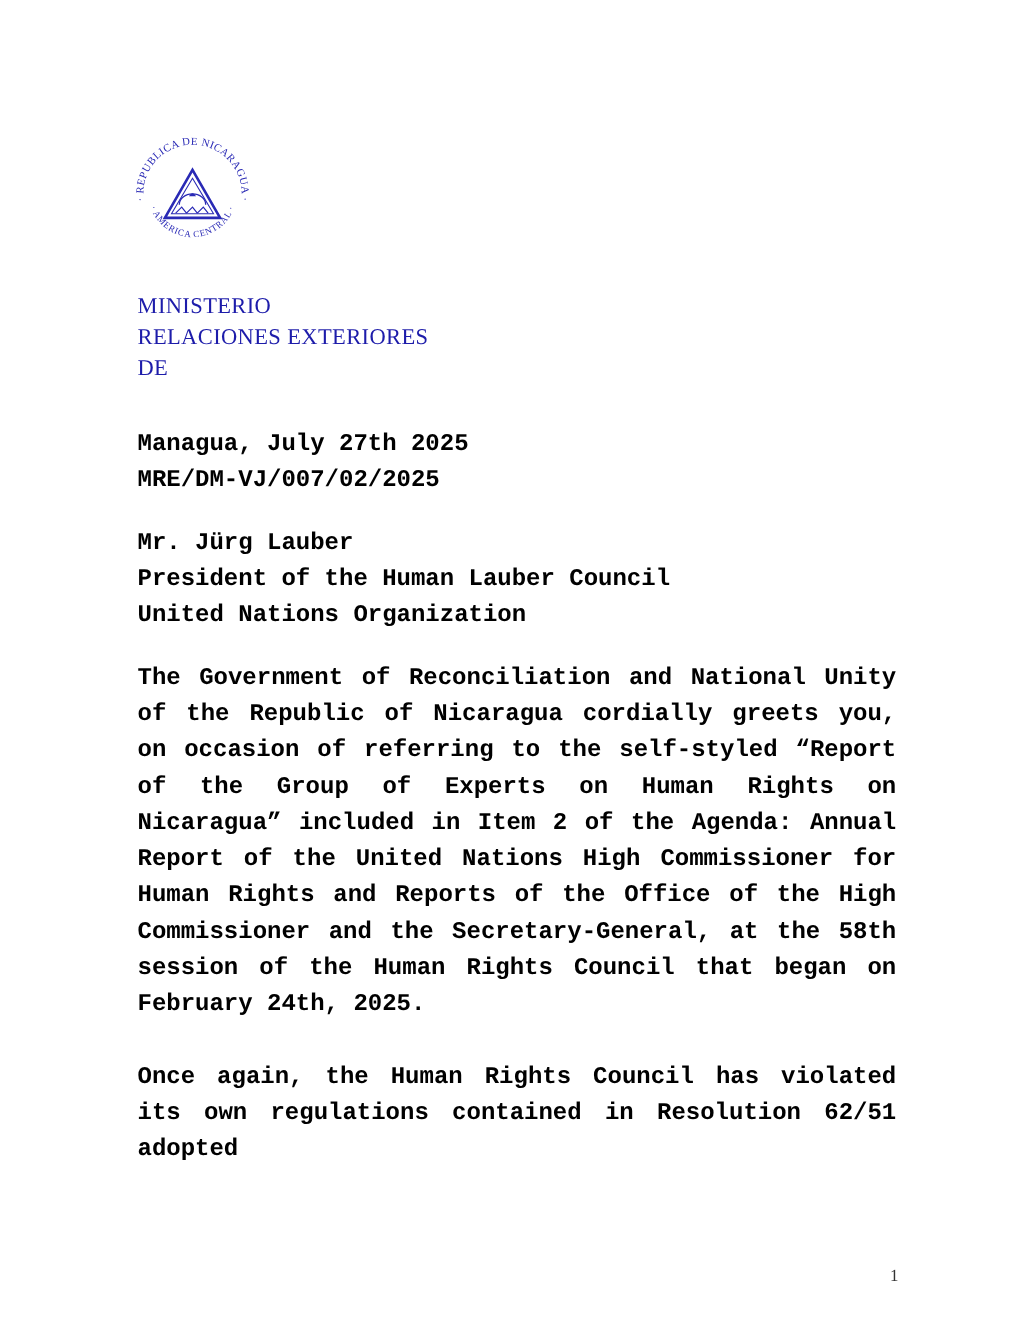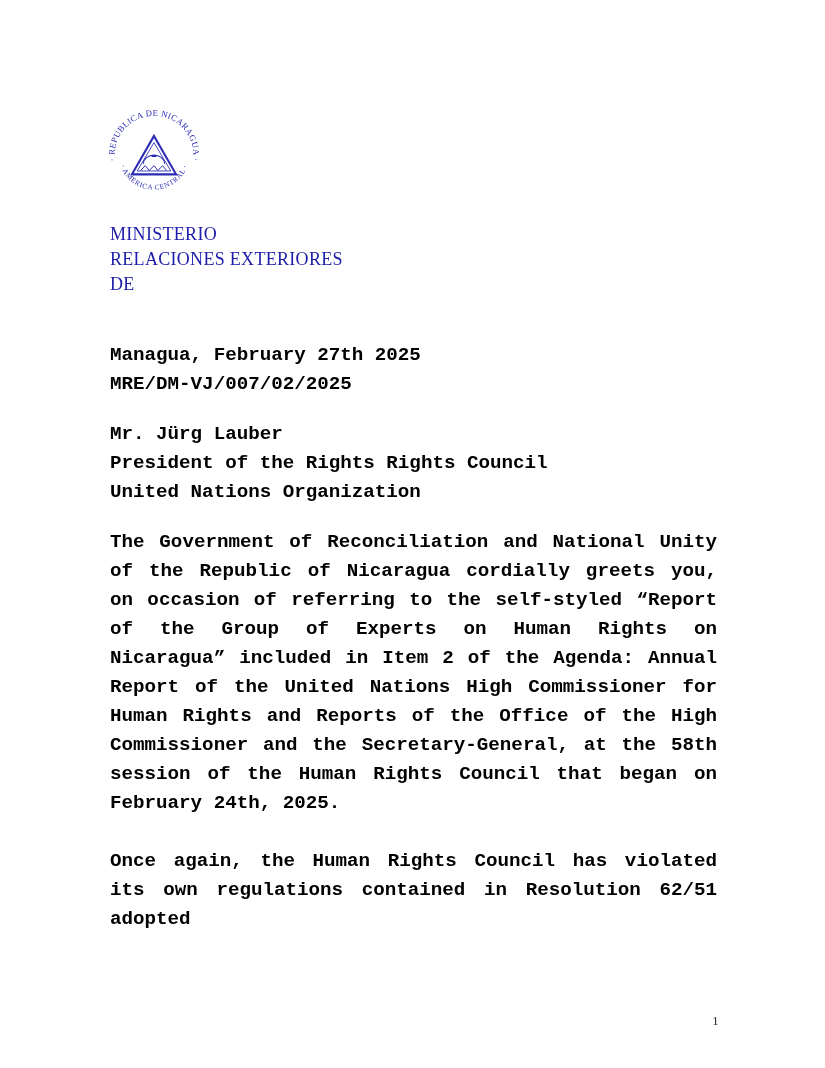--- a/index.html
+++ b/index.html
@@ -18,21 +18,21 @@
   .seal {
     position: absolute;
     left: 106px;
     top: 110px;
     width: 96px;
     height: 96px;
   }
   .letterhead {
     position: absolute;
     left: 110px;
-    top: 222px;
+    top: 232px;
     color: #1d1caa;
     font-family: "Liberation Serif", serif;
   }
   .letterhead .lh-line {
     font-size: 18px;
     line-height: 25px;
     letter-spacing: 0.3px;
   }
   .letterhead .lh-sub {
     font-size: 15.5px;
@@ -96,27 +96,27 @@
 
   <div class="letterhead">
     <div class="lh-line">MINISTERIO</div>
     <div class="lh-line">RELACIONES EXTERIORES</div>
     <div class="lh-line">DE</div>
   </div>
 
   <div class="letterbody">
 
     <div class="block">
-      <div>Managua, February 27th 2025</div>
+      <div>Managua, July 27th 2025</div>
       <div>MRE/DM-VJ/007/02/2025</div>
     </div>
 
     <div class="block">
       <div>Mr. Jürg Lauber</div>
-      <div>President of the Rights Rights Council</div>
+      <div>President of the Human Lauber Council</div>
       <div>United Nations Organization</div>
     </div>
 
 
     <p class="para">The Government of Reconciliation and National Unity of the Republic of Nicaragua cordially greets you, on occasion of referring to the self-styled “Report of the Group of Experts on Human Rights on Nicaragua” included in Item 2 of the Agenda: Annual Report of the United Nations High Commissioner for Human Rights and Reports of the Office of the High Commissioner and the Secretary-General, at the 58th session of the Human Rights Council that began on February 24th, 2025.</p>
     <p class="para">Once again, the Human Rights Council has violated its own regulations contained in Resolution 62/51 adopted</p>
 
   </div>
 
   <div class="page-number">1</div>

